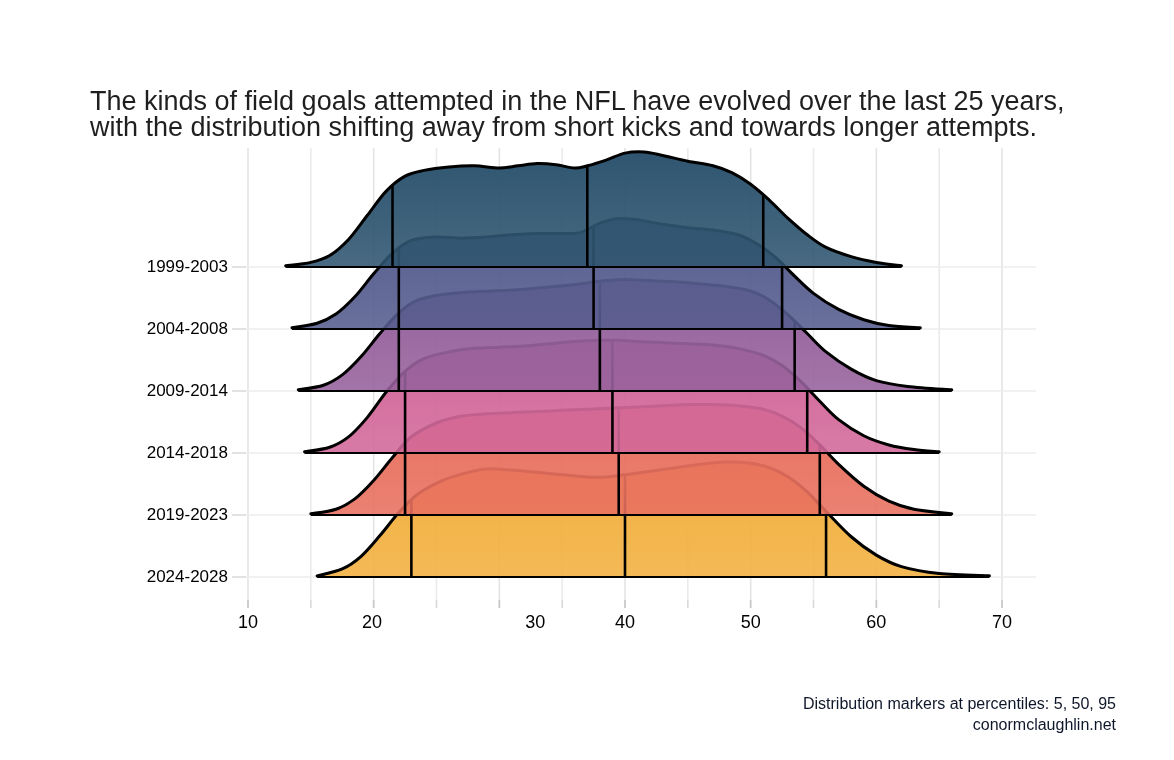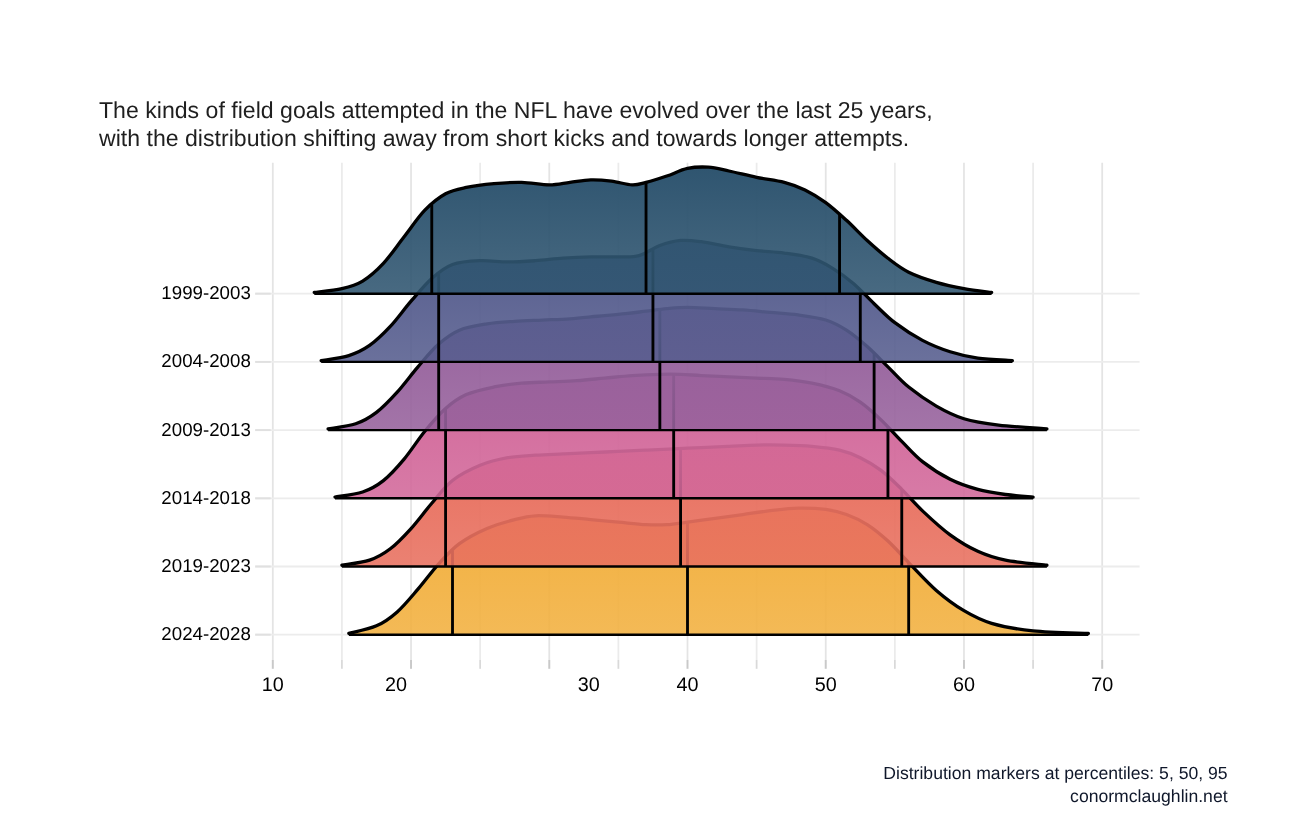--- a/index.html
+++ b/index.html
@@ -27,21 +27,21 @@
     font-size: 40px;
     font-weight: bold;
     letter-spacing: -0.4px;
     color: #111111;
     white-space: nowrap;
   }
   #subtitle {
     position: absolute;
     left: 90px;
     top: 88px;
-    font-size: 21px;
+    font-size: 27px;
     line-height: 26px;
     color: #1f1f1f;
     width: 1010px;
   }
   #subtitle .line { display: block; white-space: nowrap; }
   #plot {
     position: absolute;
     left: 0;
     top: 0;
   }
@@ -230,35 +230,35 @@
     </svg>
 
   <div id="y-axis-labels">
       <div class="ytick-wrap" style="top: 267px;">
         <div class="ytick">1999-2003</div>
       </div>
       <div class="ytick-wrap" style="top: 329px;">
         <div class="ytick">2004-2008</div>
       </div>
       <div class="ytick-wrap" style="top: 391px;">
-        <div class="ytick">2009-2013</div>
+        <div class="ytick">2009-2014</div>
       </div>
       <div class="ytick-wrap" style="top: 453px;">
         <div class="ytick">2014-2018</div>
       </div>
       <div class="ytick-wrap" style="top: 515px;">
         <div class="ytick">2019-2023</div>
       </div>
       <div class="ytick-wrap" style="top: 577px;">
         <div class="ytick">2024-2028</div>
       </div>
     </div>
   <div id="x-axis-labels">
       <div class="xtick" style="left: 248px;">10</div>
-      <div class="xtick" style="left: 360px;">20</div>
+      <div class="xtick" style="left: 372px;">20</div>
       <div class="xtick" style="left: 499.333px; margin-left: 36px;">30</div>
       <div class="xtick" style="left: 625px;">40</div>
       <div class="xtick" style="left: 750.667px;">50</div>
       <div class="xtick" style="left: 876.333px;">60</div>
       <div class="xtick" style="left: 1002px;">70</div>
     </div>
 
 
   <div id="caption">
     <span class="cline">Distribution markers at percentiles: 5, 50, 95</span>

